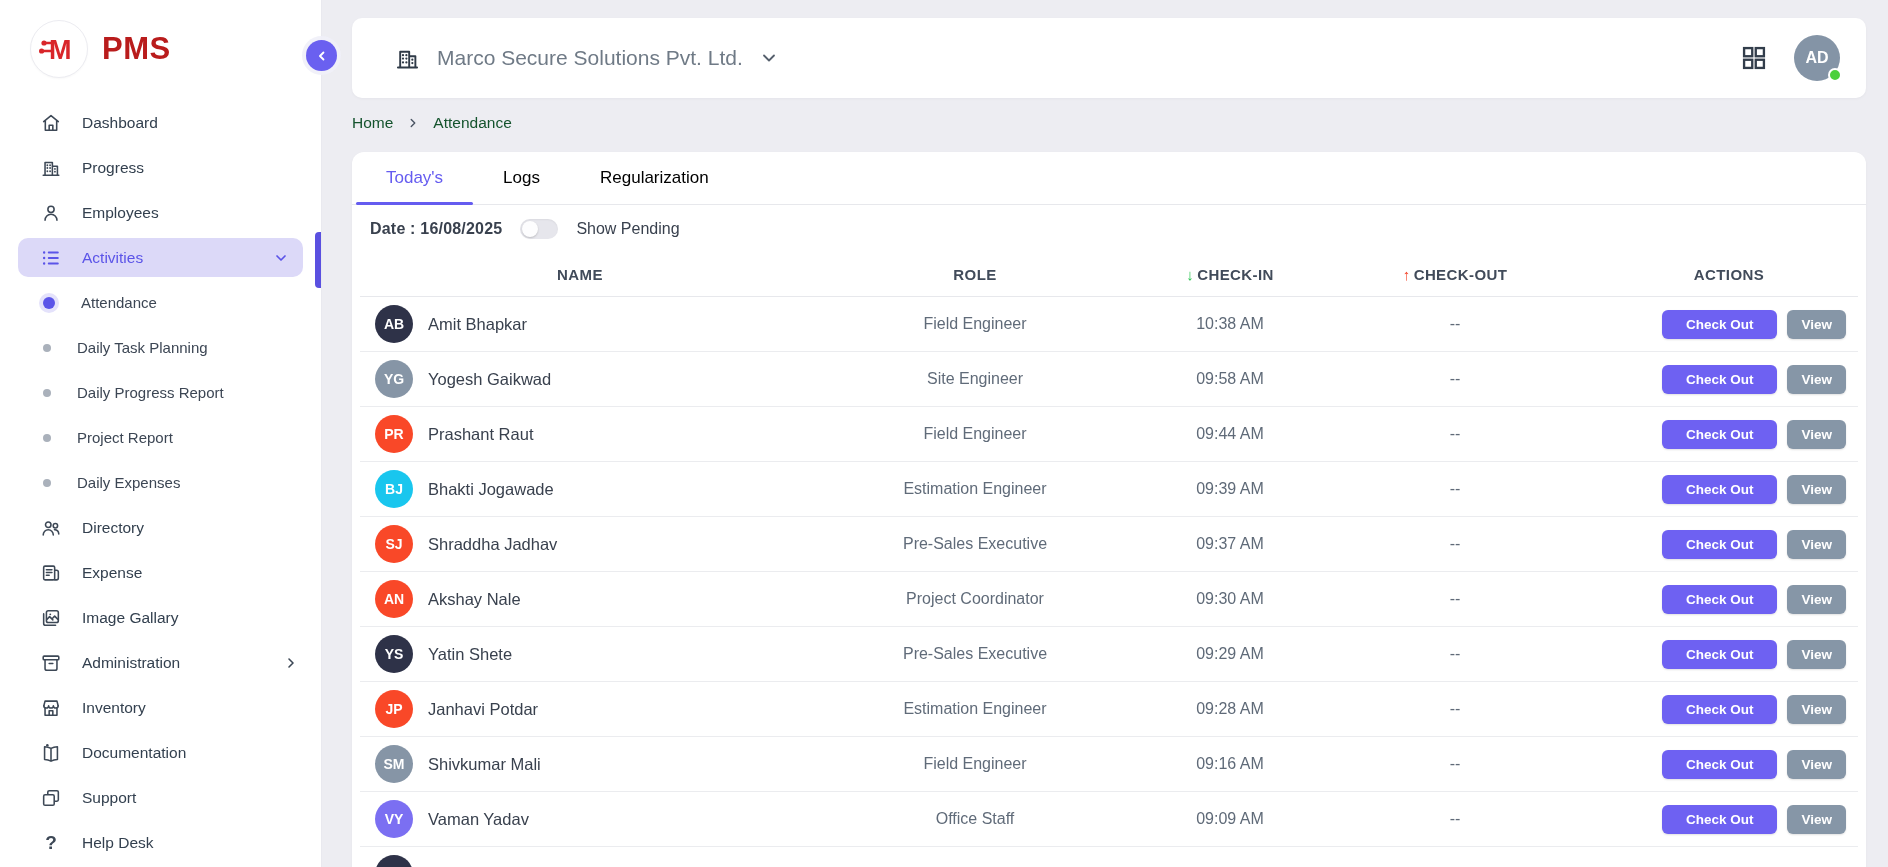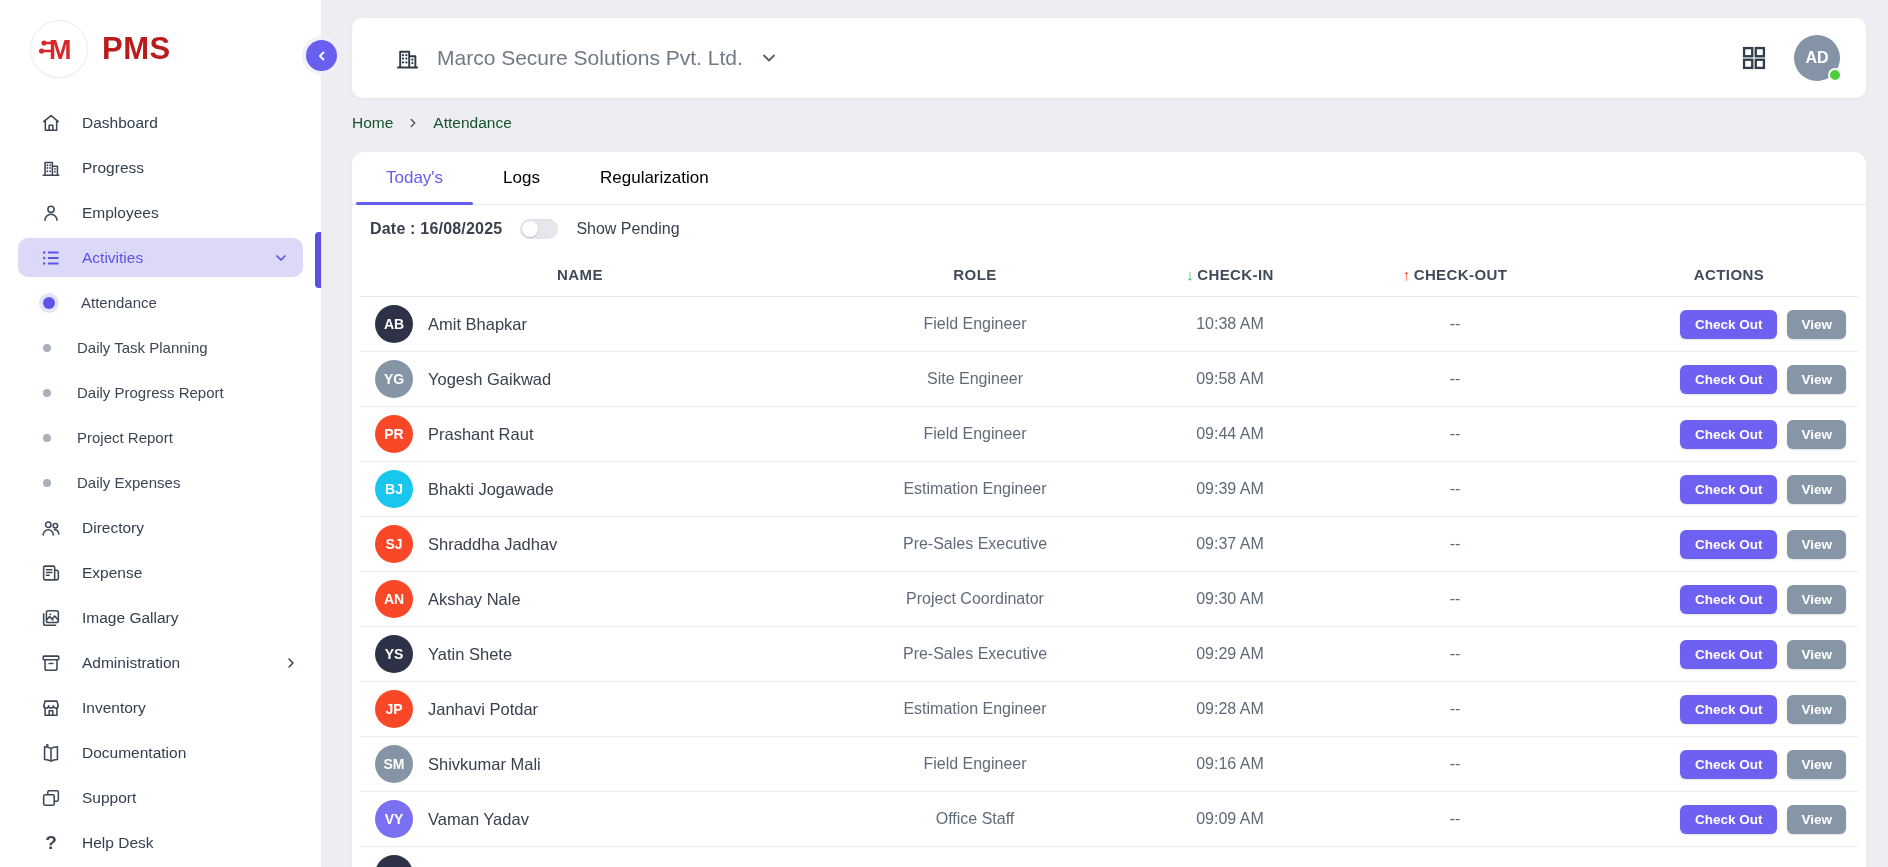--- a/index.html
+++ b/index.html
@@ -123,21 +123,21 @@
     width:38px; height:38px; border-radius:50%; flex:0 0 38px;
     display:flex; align-items:center; justify-content:center;
     color:#fff; font-size:14px; font-weight:700;
   }
   .name-text { font-size:16.5px; color:#39414e; }
   .cell-role { text-align:center; font-size:16px; color:#606b79; }
   .cell-time { text-align:center; font-size:16px; color:#5f6a78; }
   .cell-actions { display:flex; justify-content:flex-end; align-items:center; gap:10px; padding-right:12px; }
   .btn {
     border:none; border-radius:6px; color:#fff; font-family:inherit;
-    font-size:13.5px; font-weight:700; padding:7px 15px; cursor:pointer;
+    font-size:13.5px; font-weight:700; padding:7px 24px; cursor:pointer;
     box-shadow:0 1px 2px rgba(0,0,0,.12);
   }
   .btn-checkout { background:#6e61f2; }
   .btn-view { background:#8696a7; padding:7px 14px; }
   svg.ic { display:block; }
 </style>
 </head>
 <body>
 
 <aside class="sidebar">

